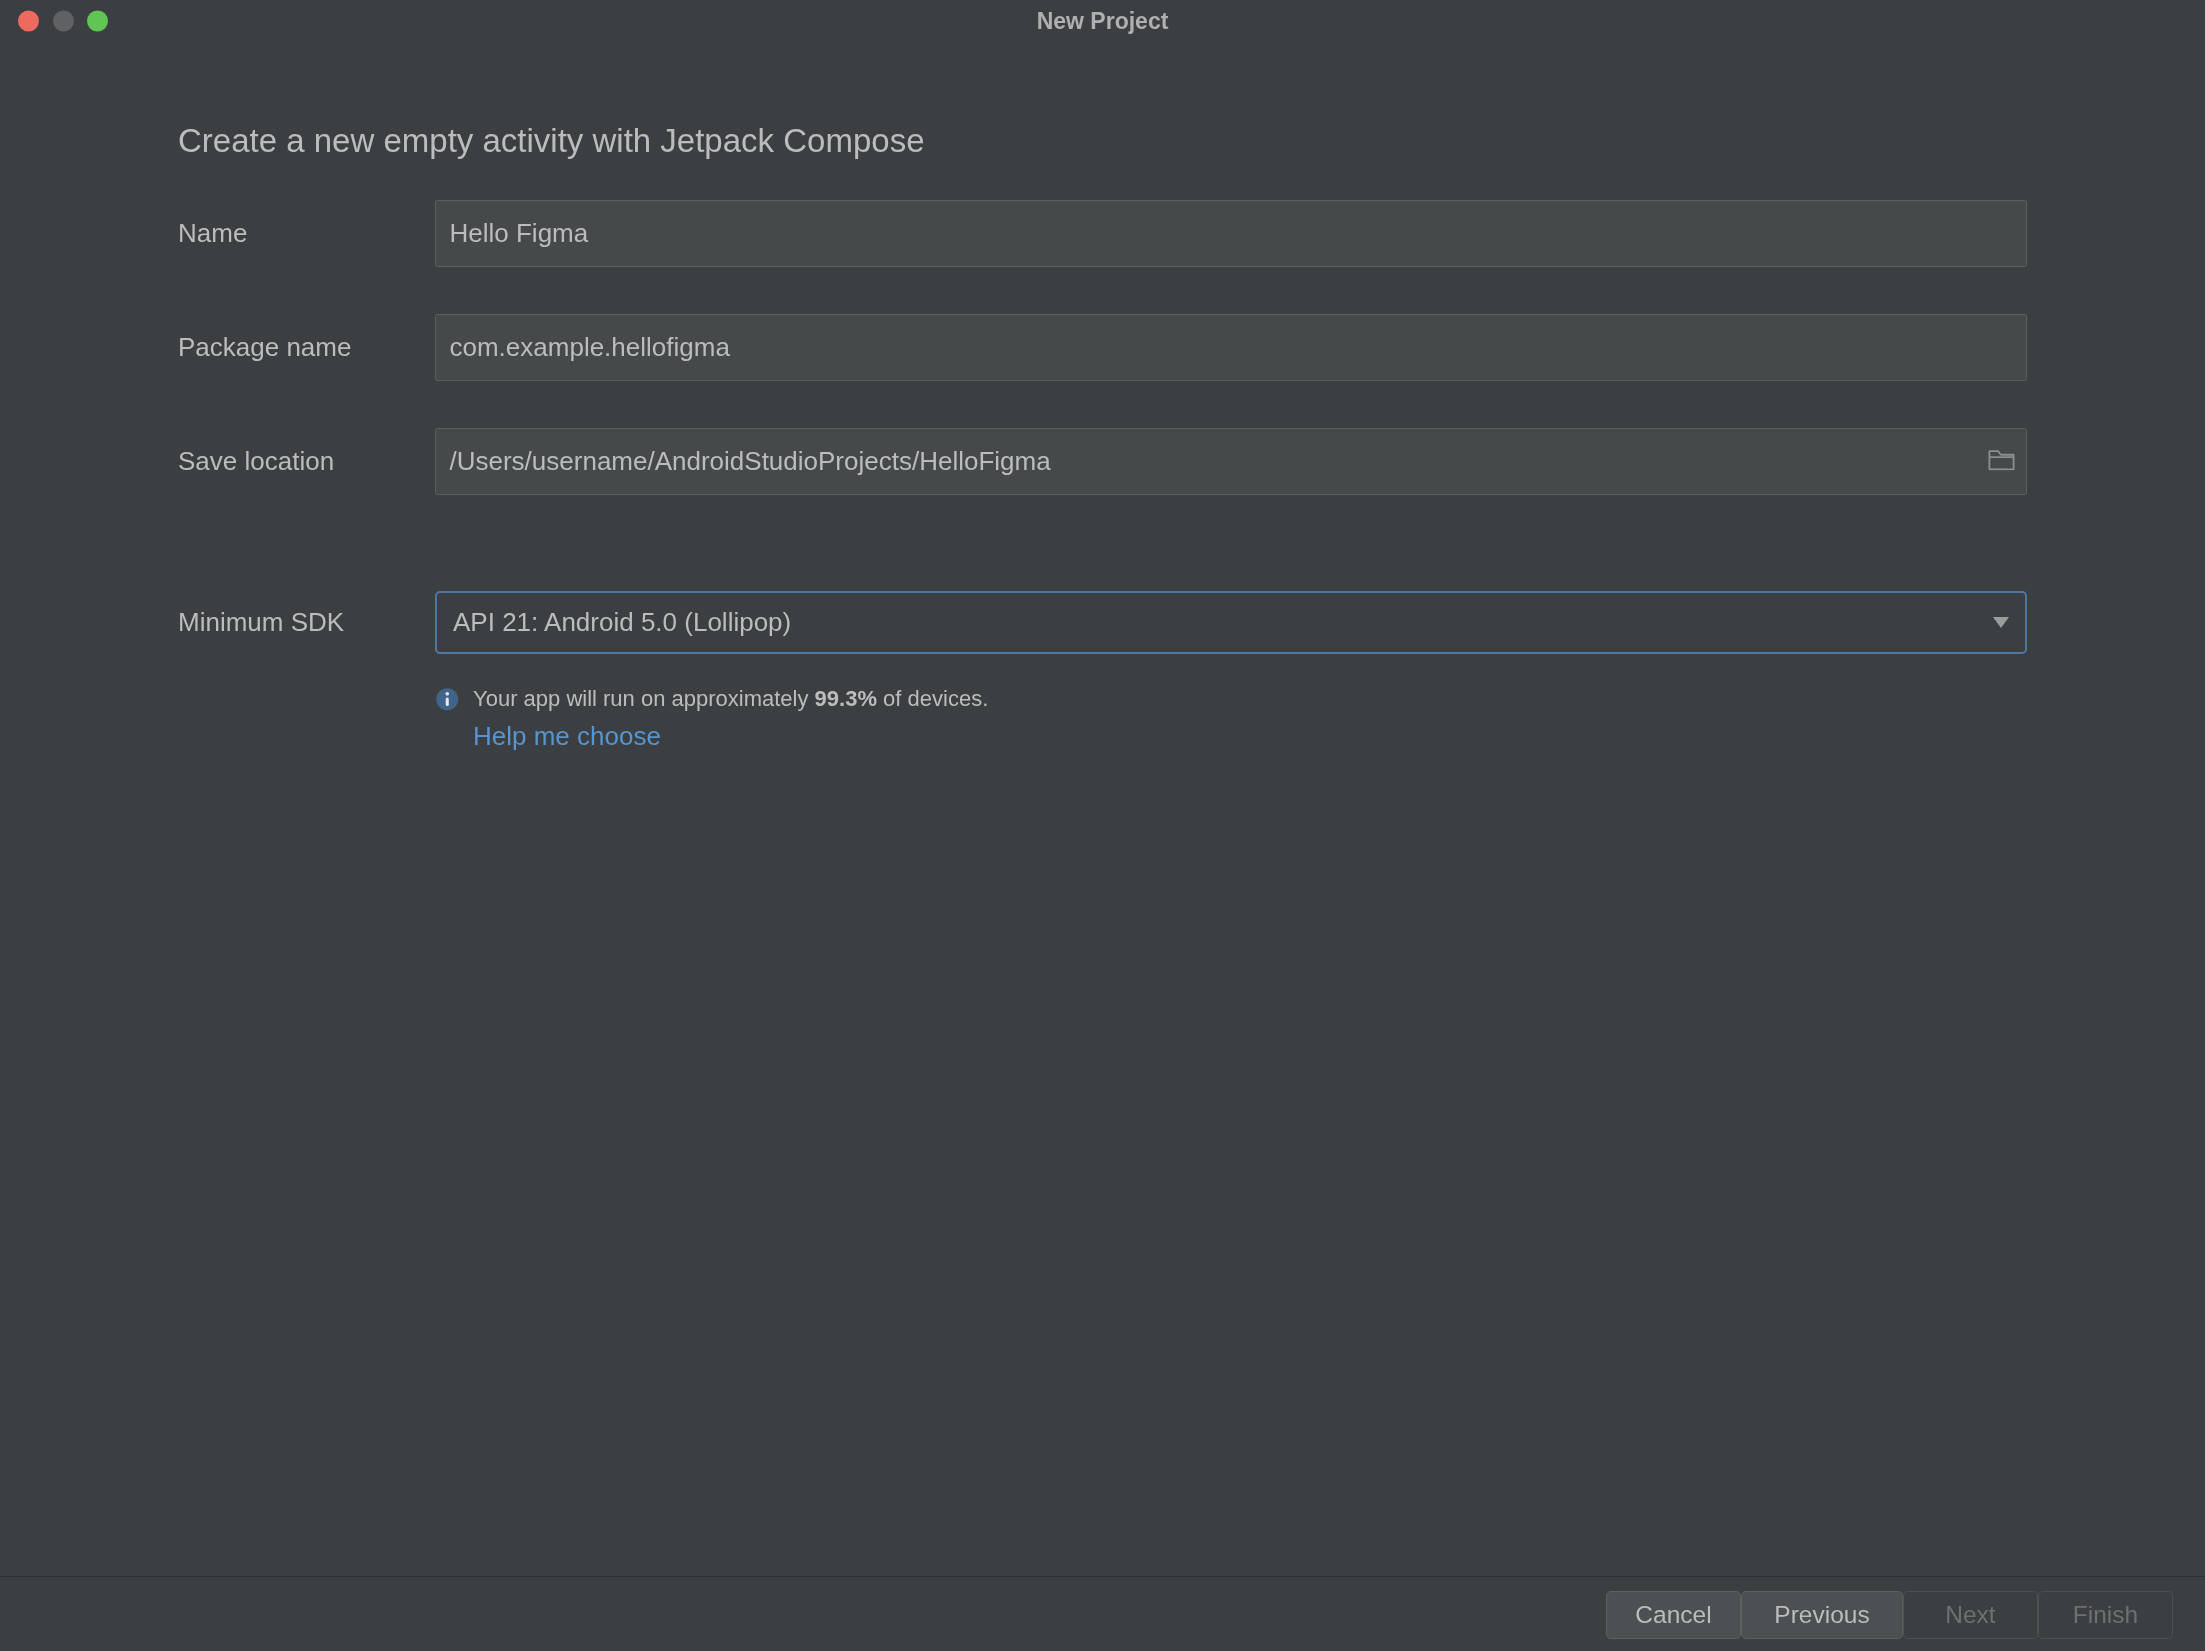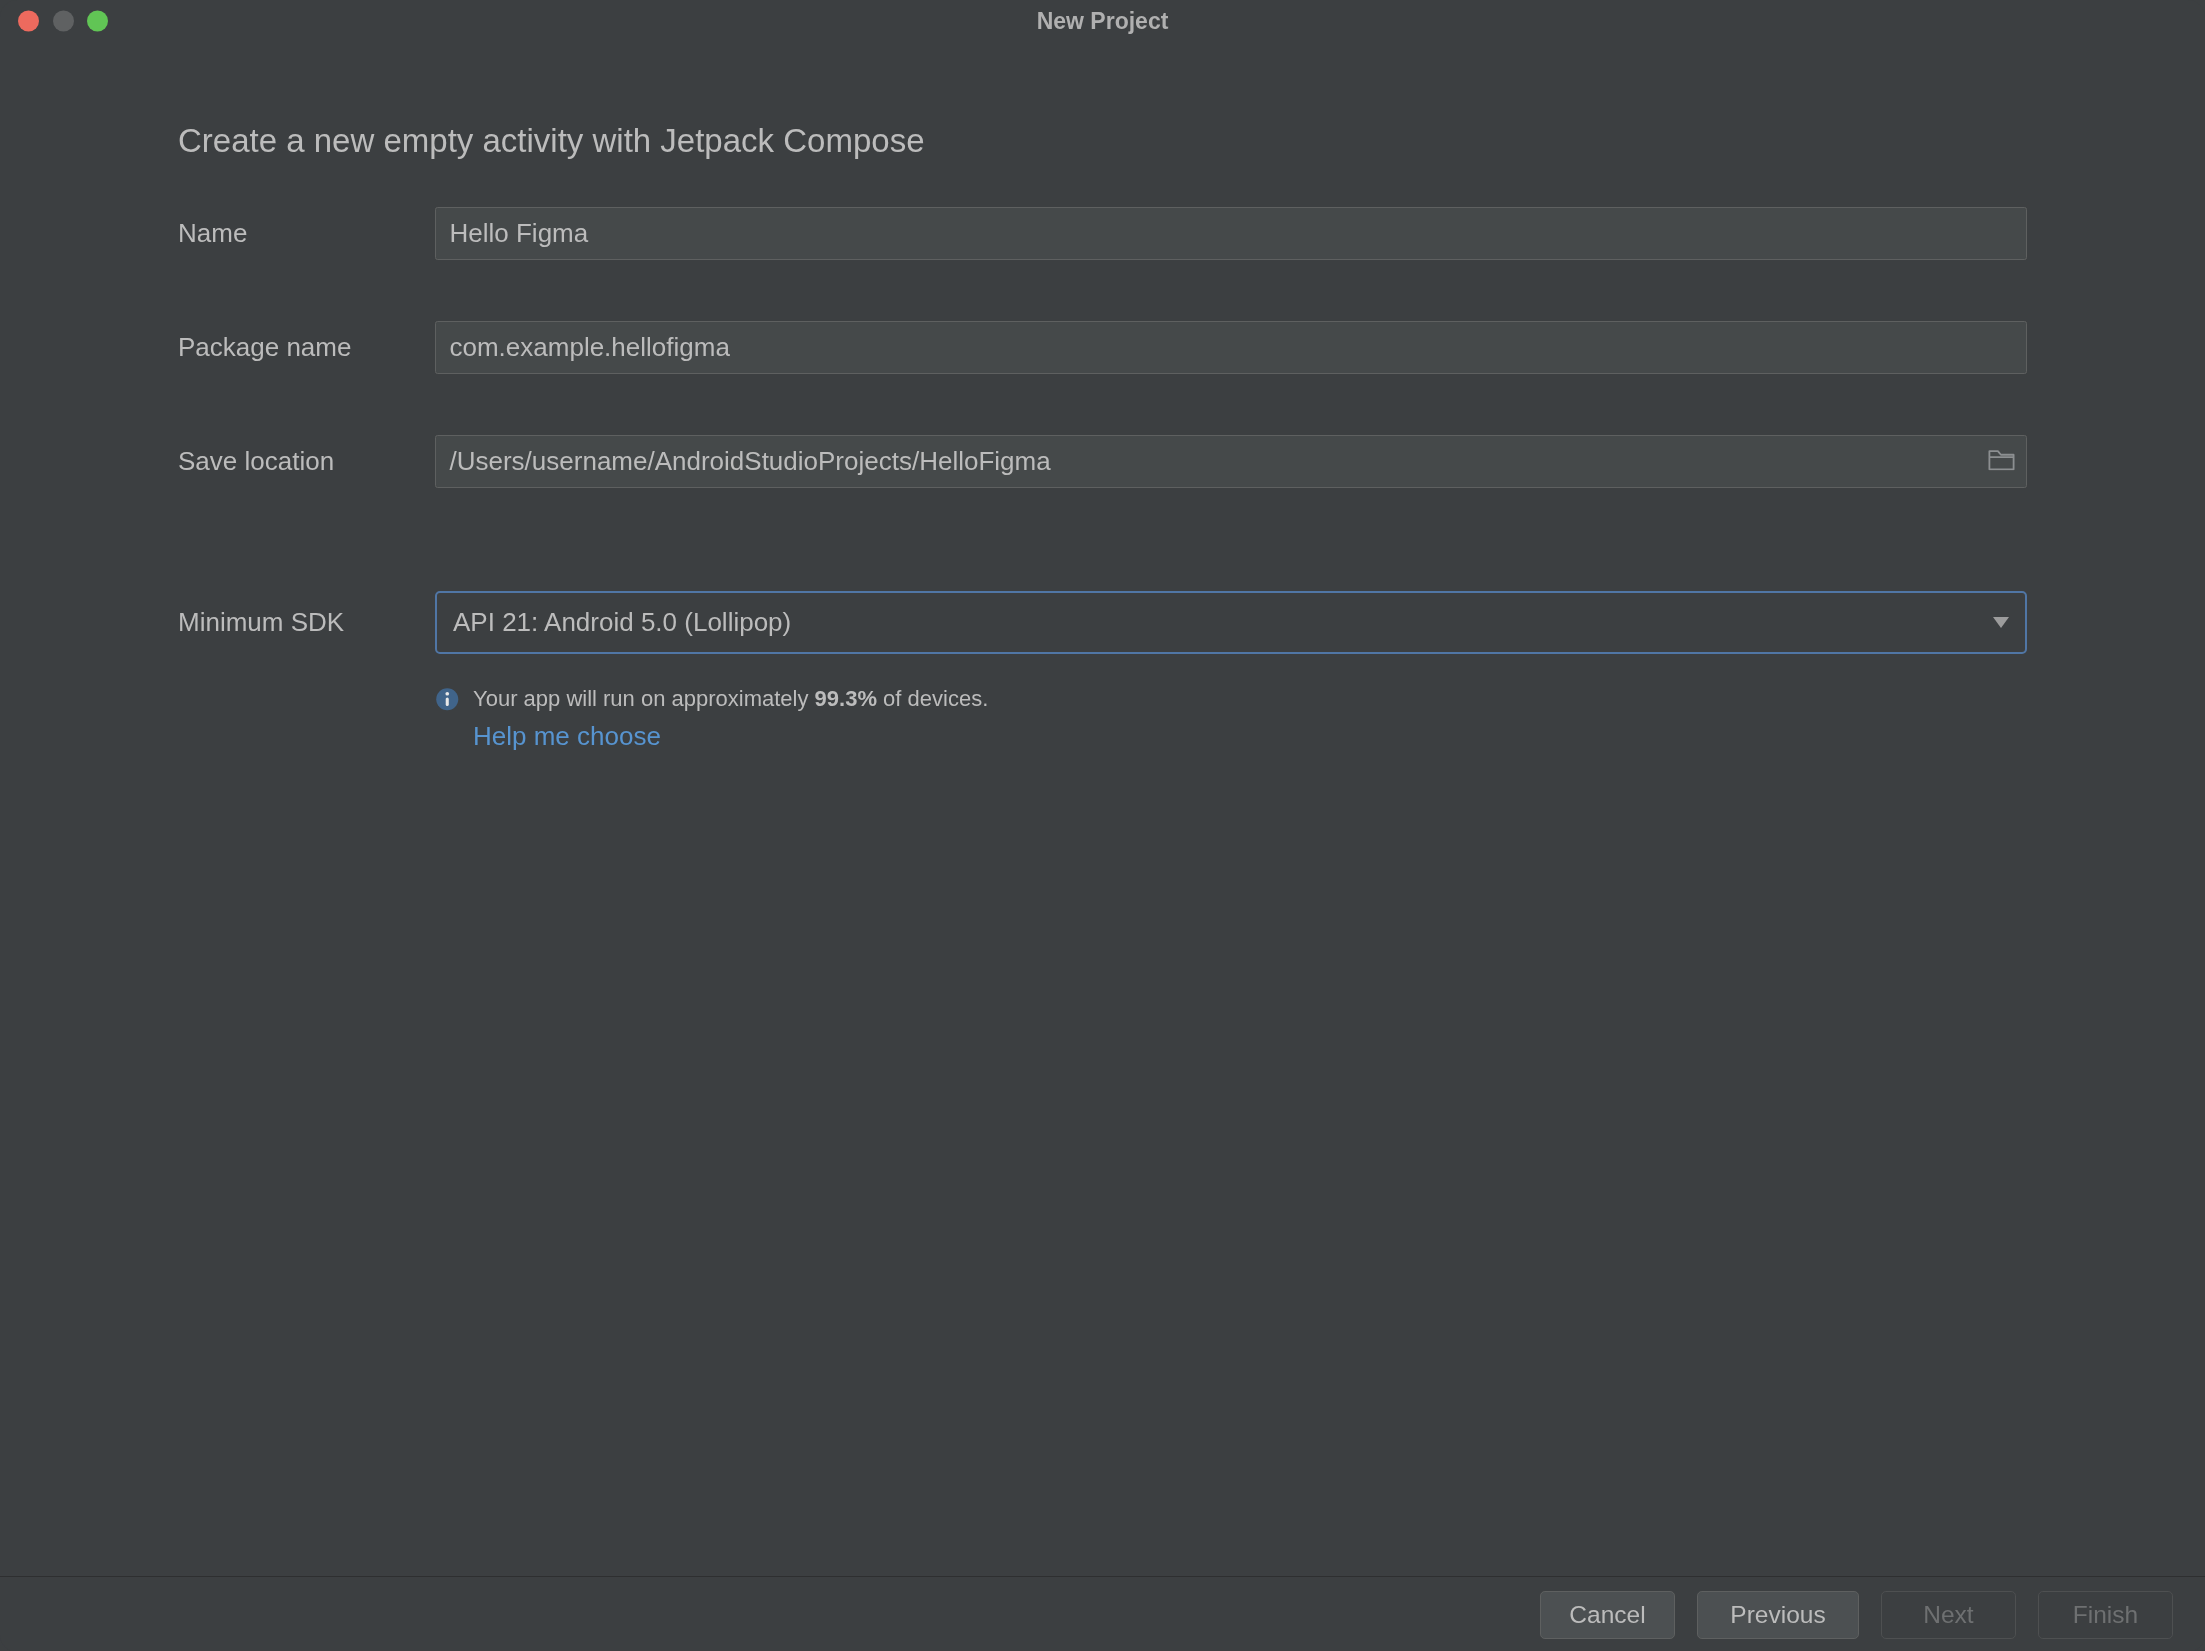--- a/index.html
+++ b/index.html
@@ -70,21 +70,21 @@
     display: flex; align-items: center;
     height: 53px;
     margin-bottom: 61px;
   }
   .form-row.compact { margin-bottom: 61px; justify-content: center; }
   .form-label {
     width: 257px; flex-shrink: 0;
     font-size: 26px; color: var(--text);
   }
   .text-input {
-    flex: 1; height: 53px;
+    flex: 1; height: 67px;
     background: var(--input-bg);
     border: 1.2px solid var(--input-border);
     border-radius: 2.5px;
     padding: 0 13.5px;
     font-size: 26px; color: var(--text);
     outline: none;
     display: flex; align-items: center;
   }
   .text-input.with-icon { position: relative; padding-right: 25px; }
   .folder-icon {
@@ -127,21 +127,21 @@
     color: var(--link); font-size: 26px;
     cursor: pointer;
   }
 
   
   .footer {
     height: 76px; flex-shrink: 0;
     border-top: 1.2px solid #2e2f30;
     background: var(--bg);
     display: flex; align-items: center; justify-content: flex-end;
-    padding-right: 32px; gap: 22px;
+    padding-right: 32px; 
   }
   .btn {
     height: 48px; min-width: 135px;
     padding: 0 22px;
     border-radius: 4.9px;
     border: 1.2px solid var(--input-border);
     background: var(--button-bg);
     color: var(--text);
     font-size: 24.5px;
     display: flex; align-items: center; justify-content: center;

